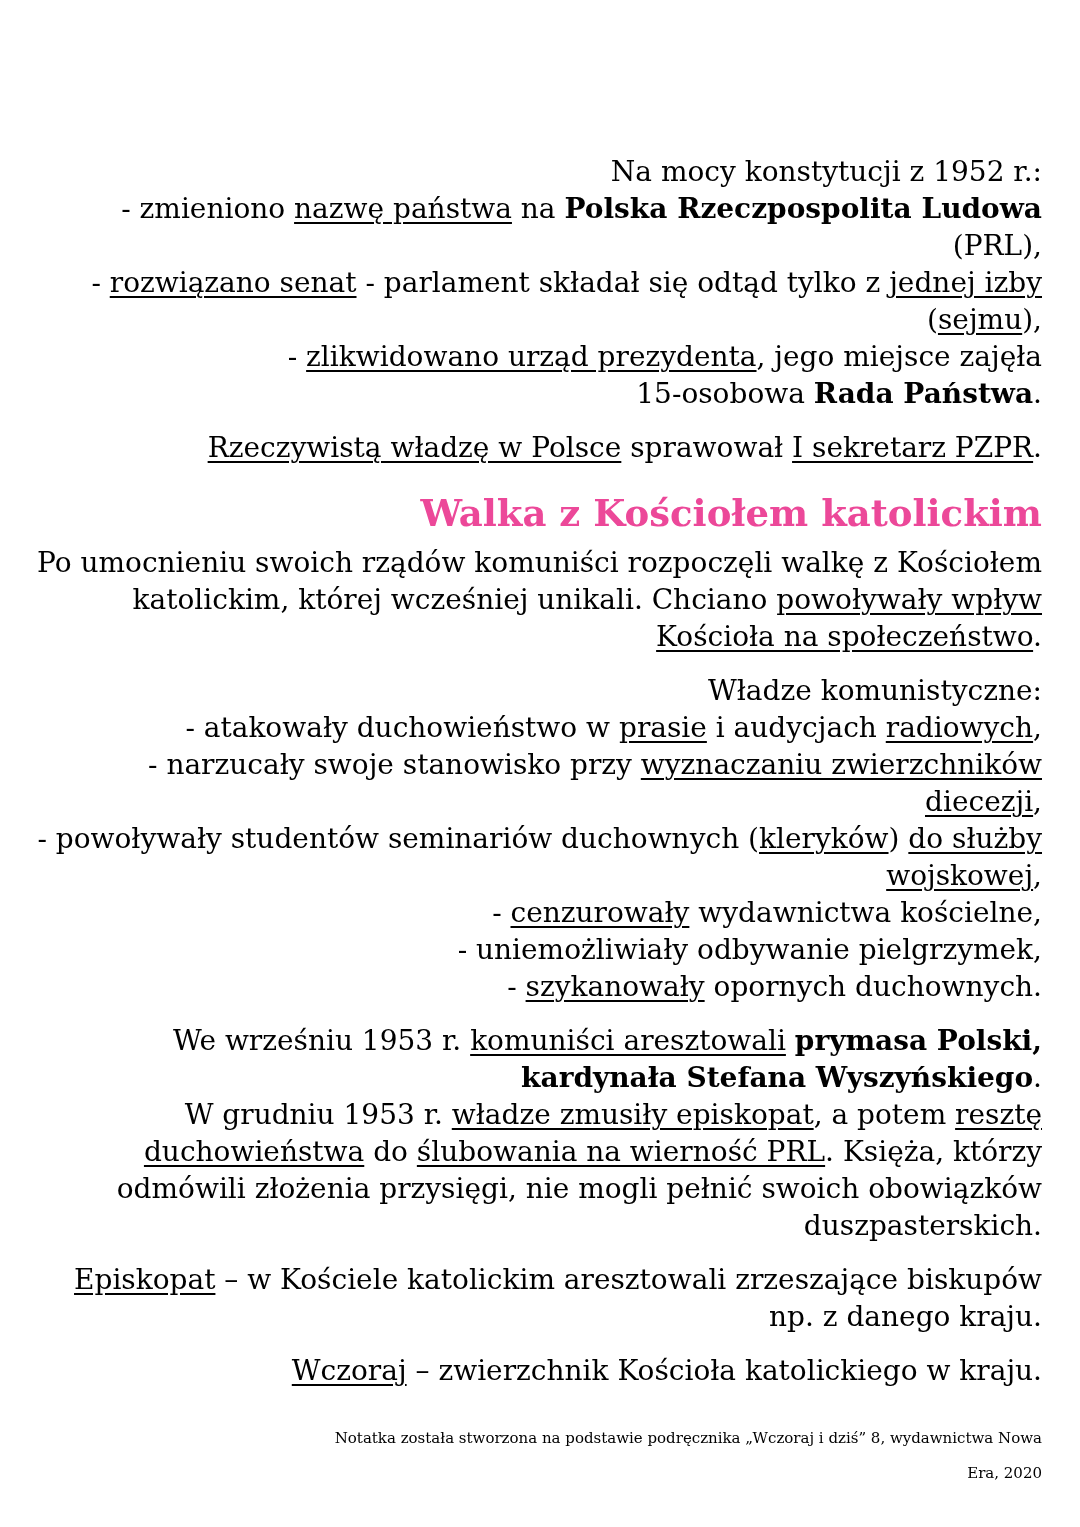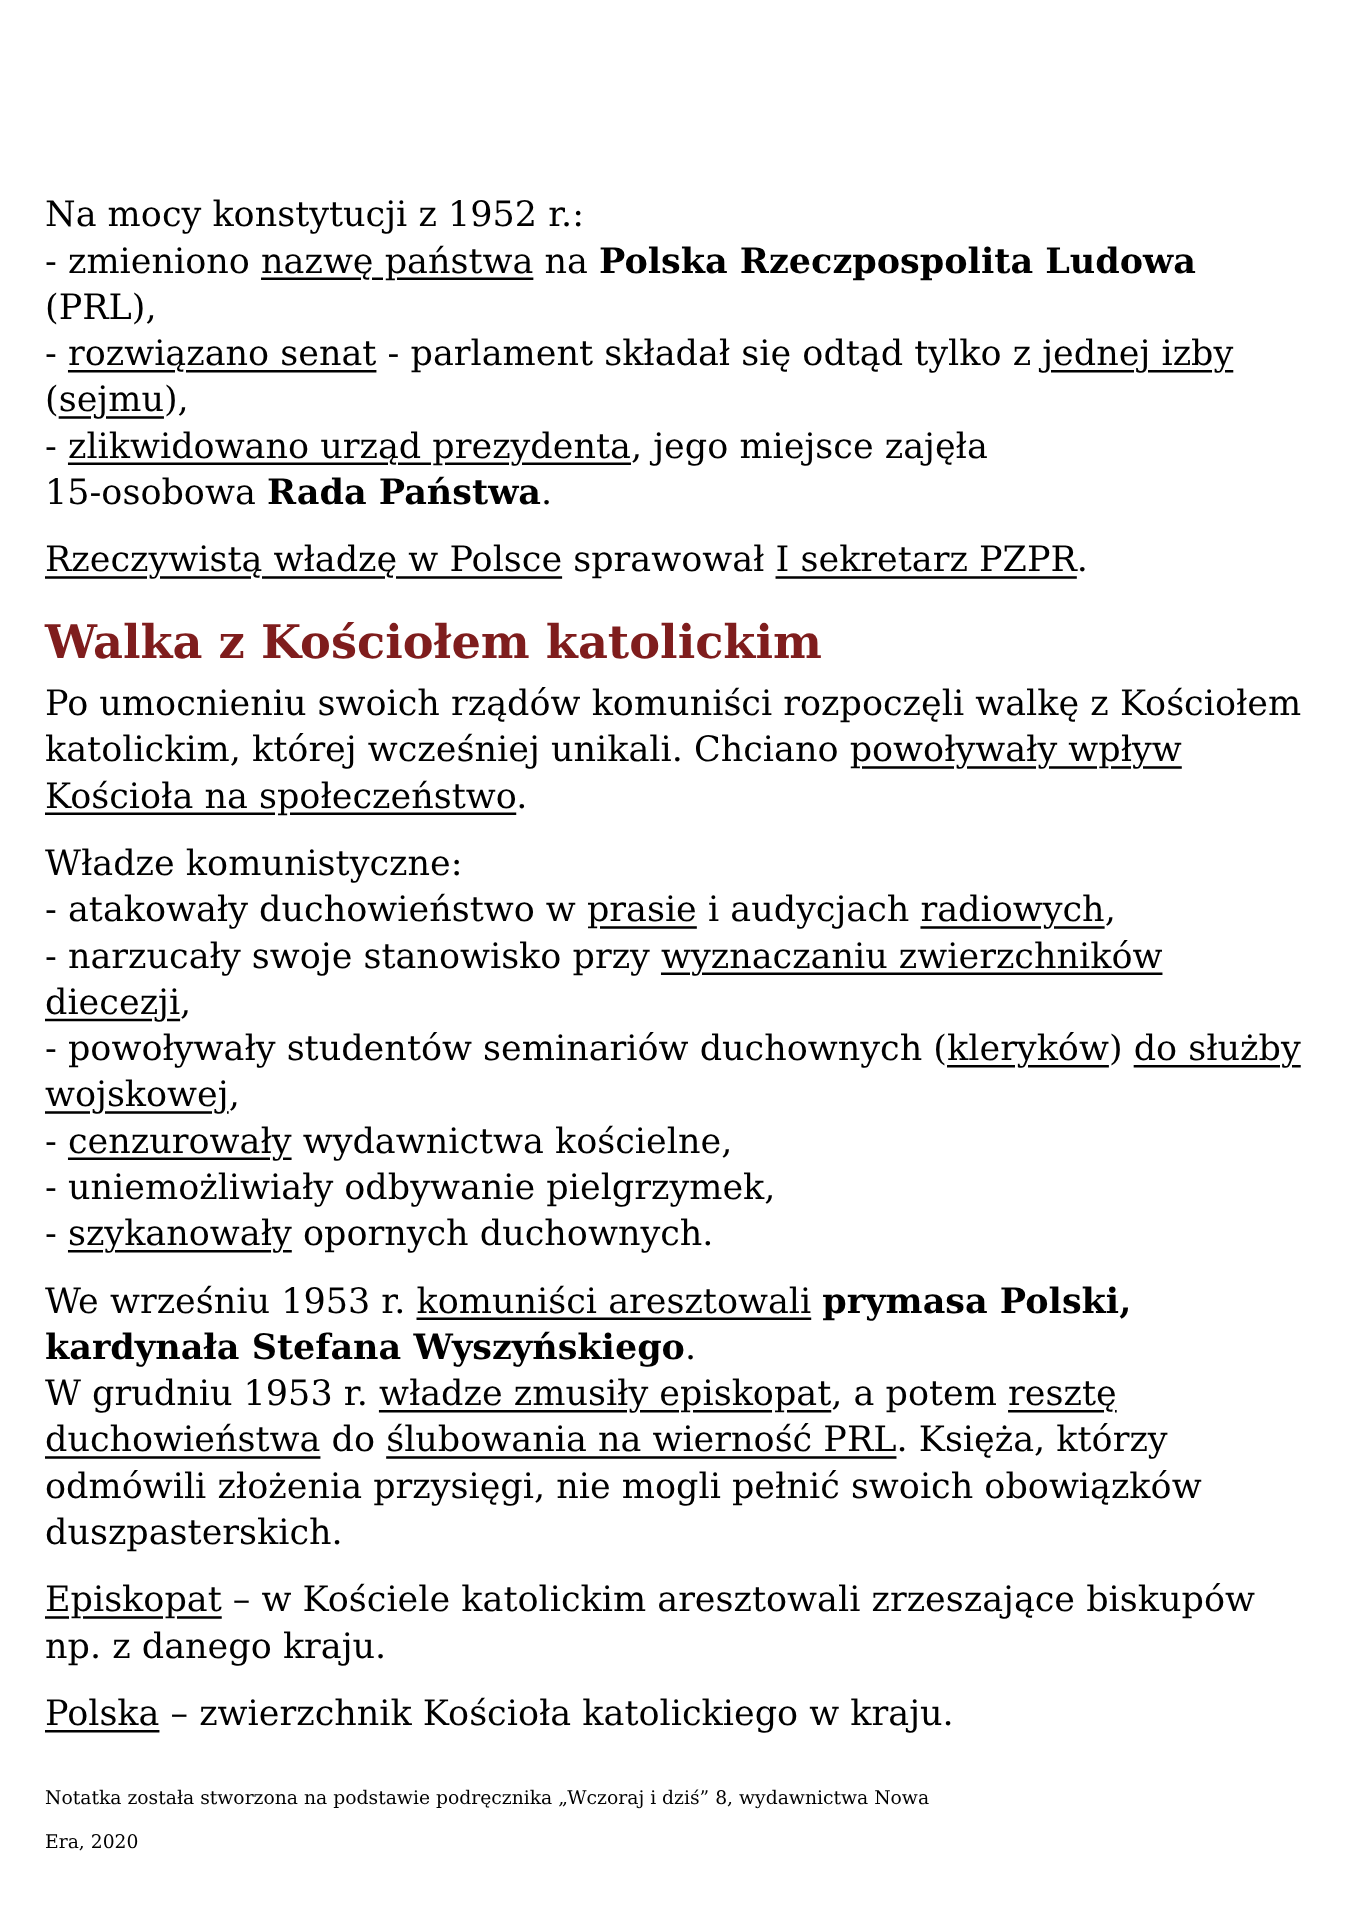--- a/index.html
+++ b/index.html
@@ -12,20 +12,21 @@
     height: 1527px;
     overflow: hidden;
     font-family: "DejaVu Serif", serif;
     color: #000000;
   }
   .page {
     box-sizing: border-box;
     width: 1080px;
     height: 1527px;
     padding: 153px 38px 0 36px;
+    text-align: right;
   }
   .paragraph {
     font-size: 28px;
     line-height: 37px;
     margin: 0 0 17px 0;
     font-weight: 400;
   }
   .heading {
     font-size: 37px;
     line-height: 45px;
@@ -45,21 +46,21 @@
     text-underline-offset: 4px;
   }
 </style>
 </head>
 <body style="background: rgb(255, 255, 255); color: rgb(0, 0, 0);">
 
 <div class="page">
   <div>
       <p class="paragraph"><span>Na mocy konstytucji z 1952 r.:</span><br><span>- zmieniono </span><span class="run-underline">nazwę państwa</span><span> na </span><span class="run-bold">Polska Rzeczpospolita Ludowa</span><span> (PRL),</span><br><span>- </span><span class="run-underline">rozwiązano senat</span><span> - parlament składał się odtąd tylko z </span><span class="run-underline">jednej izby</span><br><span>(</span><span class="run-underline">sejmu</span><span>),</span><br><span>- </span><span class="run-underline">zlikwidowano urząd prezydenta</span><span>, jego miejsce zajęła</span><br><span>15-osobowa </span><span class="run-bold">Rada Państwa</span><span>.</span></p>
       <p class="paragraph"><span class="run-underline">Rzeczywistą władzę w Polsce</span><span> sprawował </span><span class="run-underline">I sekretarz PZPR</span><span>.</span></p>
-      <h2 class="heading" style="color: #7f1d1d;"><span>Walka z Kościołem katolickim</span></h2>
+      <h2 class="heading" style="color: #ec4899;"><span>Walka z Kościołem katolickim</span></h2>
       <p class="paragraph"><span>Po umocnieniu swoich rządów komuniści rozpoczęli walkę z Kościołem</span><br><span>katolickim, której wcześniej unikali. Chciano </span><span class="run-underline">powoływały wpływ</span><br><span class="run-underline">Kościoła na społeczeństwo</span><span>.</span></p>
       <p class="paragraph"><span>Władze komunistyczne:</span><br><span>- atakowały duchowieństwo w </span><span class="run-underline">prasie</span><span> i audycjach </span><span class="run-underline">radiowych</span><span>,</span><br><span>- narzucały swoje stanowisko przy </span><span class="run-underline">wyznaczaniu zwierzchników</span><br><span class="run-underline">diecezji</span><span>,</span><br><span>- powoływały studentów seminariów duchownych (</span><span class="run-underline">kleryków</span><span>) </span><span class="run-underline">do służby</span><br><span class="run-underline">wojskowej</span><span>,</span><br><span>- </span><span class="run-underline">cenzurowały</span><span> wydawnictwa kościelne,</span><br><span>- uniemożliwiały odbywanie pielgrzymek,</span><br><span>- </span><span class="run-underline">szykanowały</span><span> opornych duchownych.</span></p>
       <p class="paragraph"><span>We wrześniu 1953 r. </span><span class="run-underline">komuniści aresztowali</span><span> </span><span class="run-bold">prymasa Polski,</span><br><span class="run-bold">kardynała Stefana Wyszyńskiego</span><span>.</span><br><span>W grudniu 1953 r. </span><span class="run-underline">władze zmusiły episkopat</span><span>, a potem </span><span class="run-underline">resztę</span><br><span class="run-underline">duchowieństwa</span><span> do </span><span class="run-underline">ślubowania na wierność PRL</span><span>. Księża, którzy</span><br><span>odmówili złożenia przysięgi, nie mogli pełnić swoich obowiązków</span><br><span>duszpasterskich.</span></p>
       <p class="paragraph"><span class="run-underline">Episkopat</span><span> – w Kościele katolickim aresztowali zrzeszające biskupów</span><br><span>np. z danego kraju.</span></p>
-      <p class="paragraph"><span class="run-underline">Polska</span><span> – zwierzchnik Kościoła katolickiego w kraju.</span></p>
+      <p class="paragraph"><span class="run-underline">Wczoraj</span><span> – zwierzchnik Kościoła katolickiego w kraju.</span></p>
       <p class="footer"><span>Notatka została stworzona na podstawie podręcznika „Wczoraj i dziś” 8, wydawnictwa Nowa</span><br><span>Era, 2020</span></p>
     </div>
 </div>
 
 </body></html>

